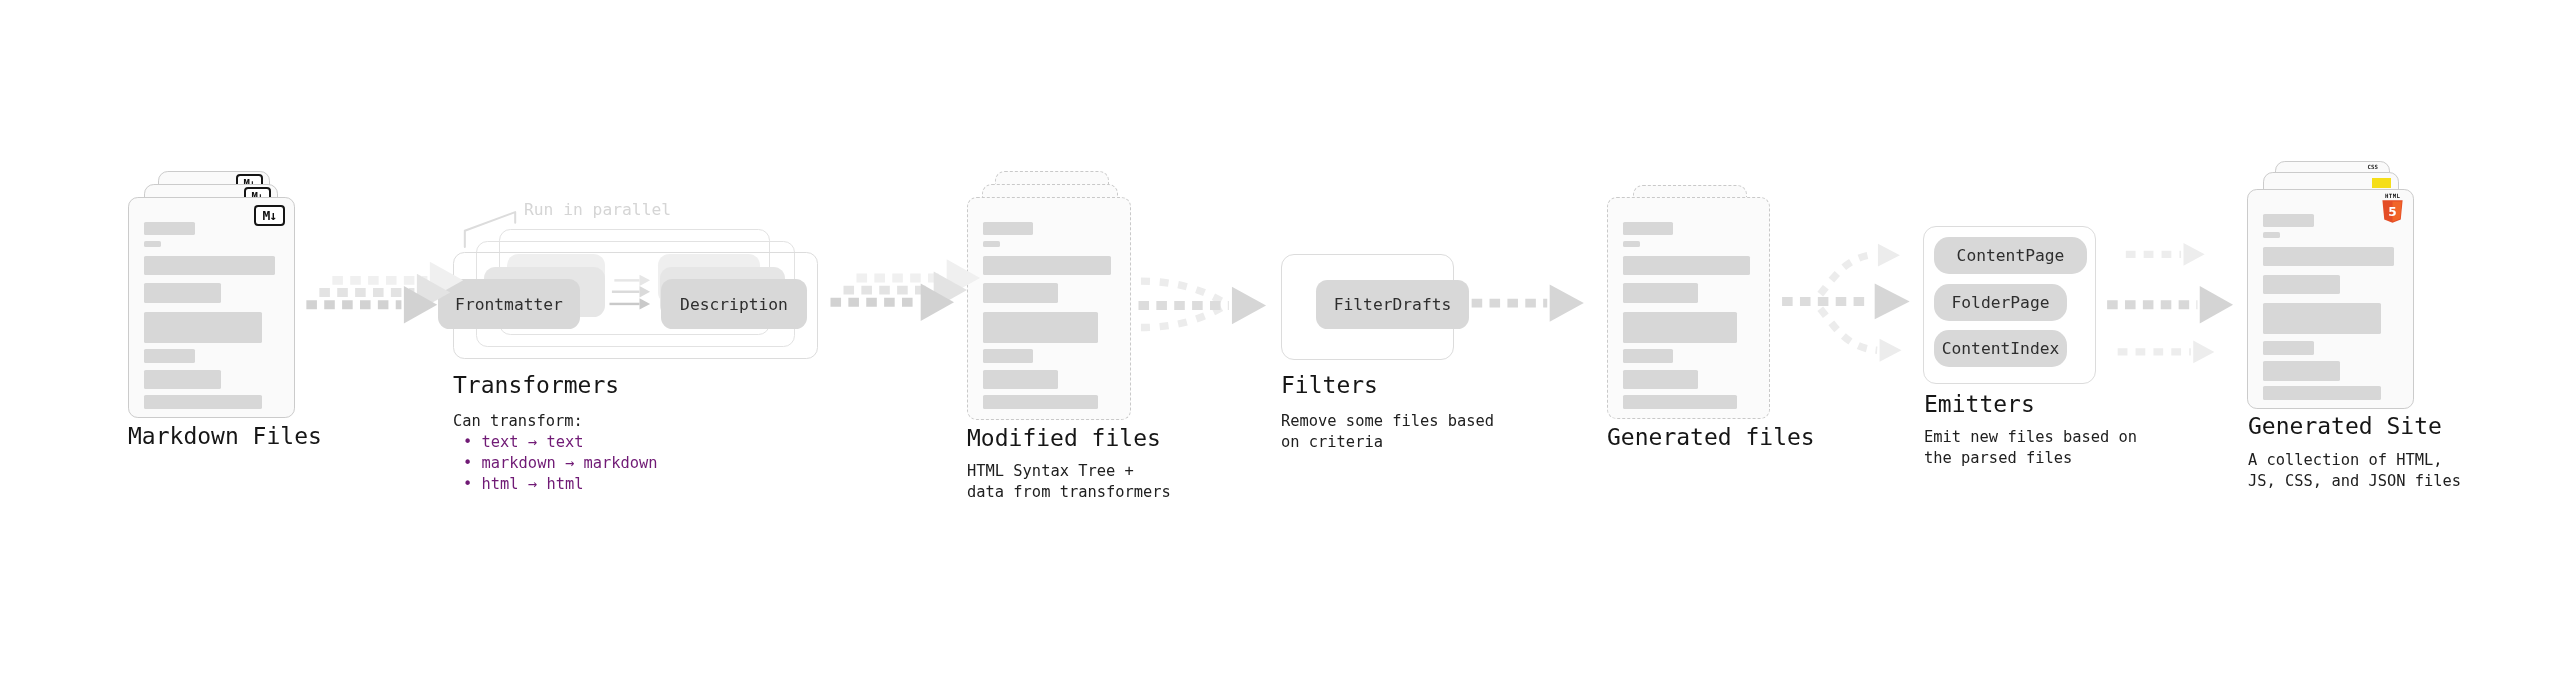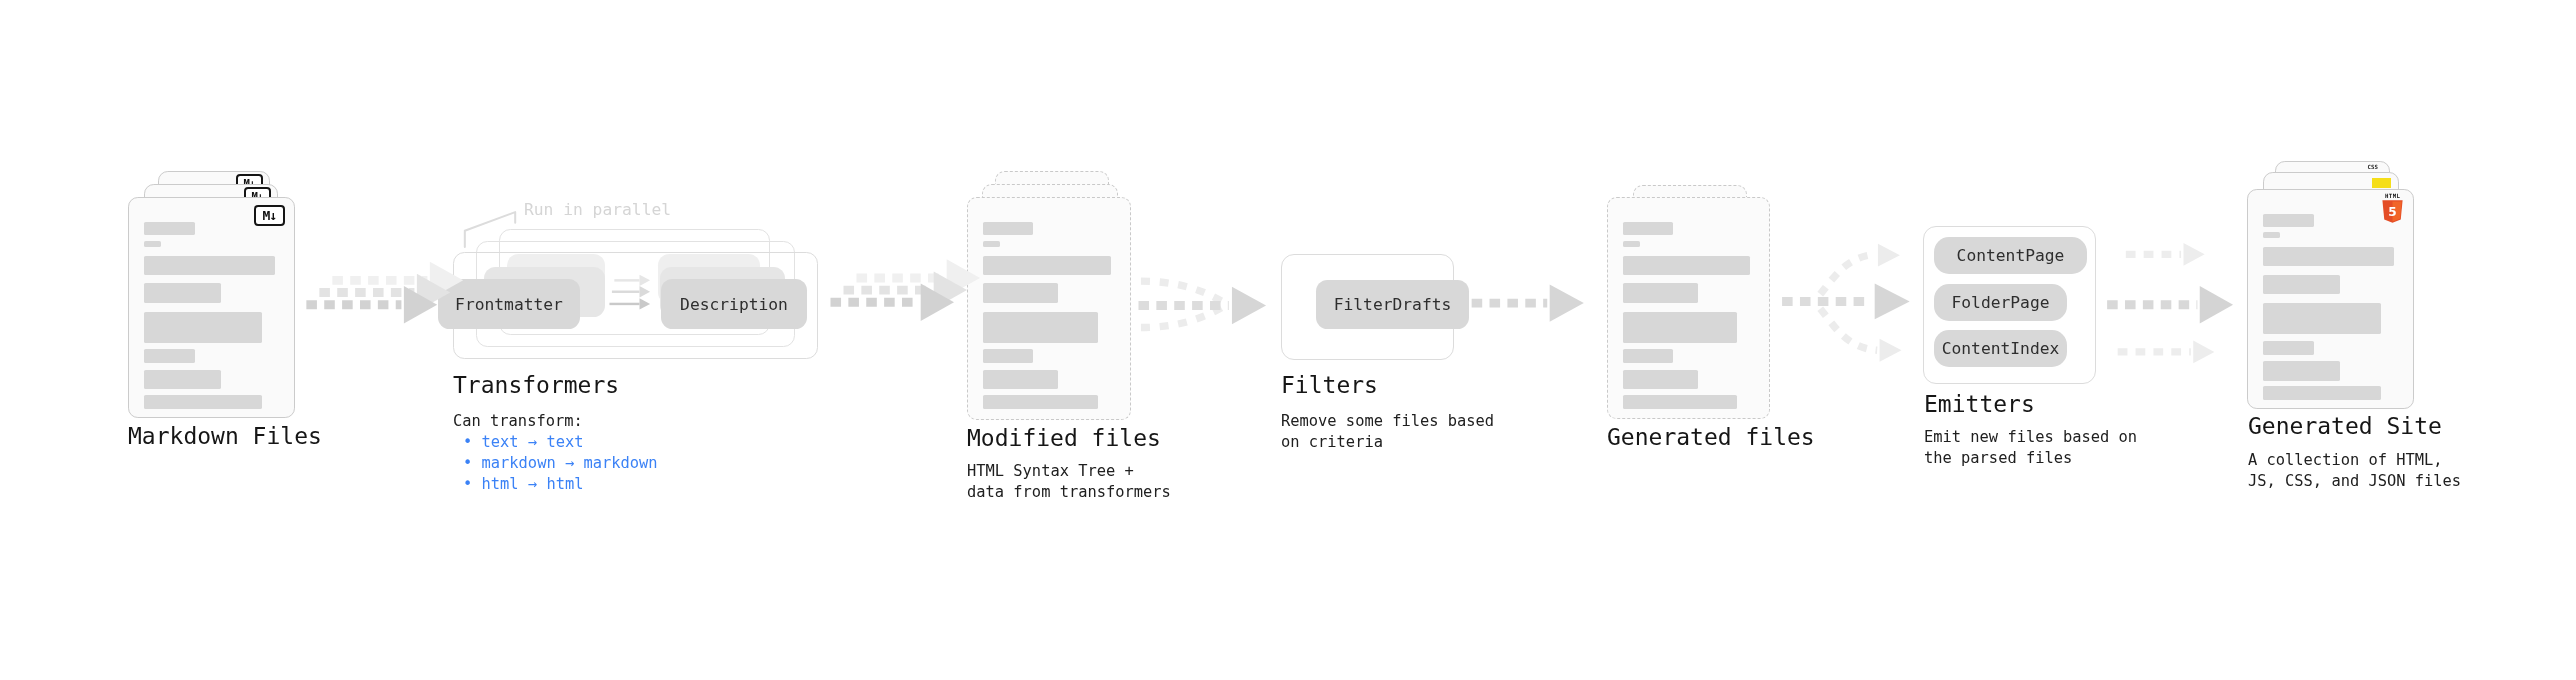--- a/index.html
+++ b/index.html
@@ -42,21 +42,21 @@
   
   .pill{position:absolute;box-sizing:border-box;background:#d8d8d8;border-radius:11.4px;display:flex;align-items:center;
     justify-content:center;font-size:16.3px;color:#2e2e2e;white-space:nowrap;}
   .pill.ghost1{background:#e6e6e6;}
   .pill.ghost2{background:#efefef;}
   .pill.small{border-radius:15px;}
 
   
   .stage-label{position:absolute;font-size:23px;line-height:24.4px;white-space:nowrap;color:#161616;}
   .stage-sub{position:absolute;font-size:15.4px;line-height:21px;white-space:pre-line;color:#202020;}
-  .bullets{position:absolute;font-size:15.4px;line-height:21px;color:#3b82f6;}
+  .bullets{position:absolute;font-size:15.4px;line-height:21px;color:#701a75;}
   .bullets span{display:block;white-space:nowrap;}
   .callout-text{position:absolute;font-size:16.3px;color:#d5d5d5;white-space:nowrap;}
 
   svg.arrows{position:absolute;left:0;top:0;pointer-events:none;}
 </style>
 </head>
 <body>
 
 <div class="canvas">
 

